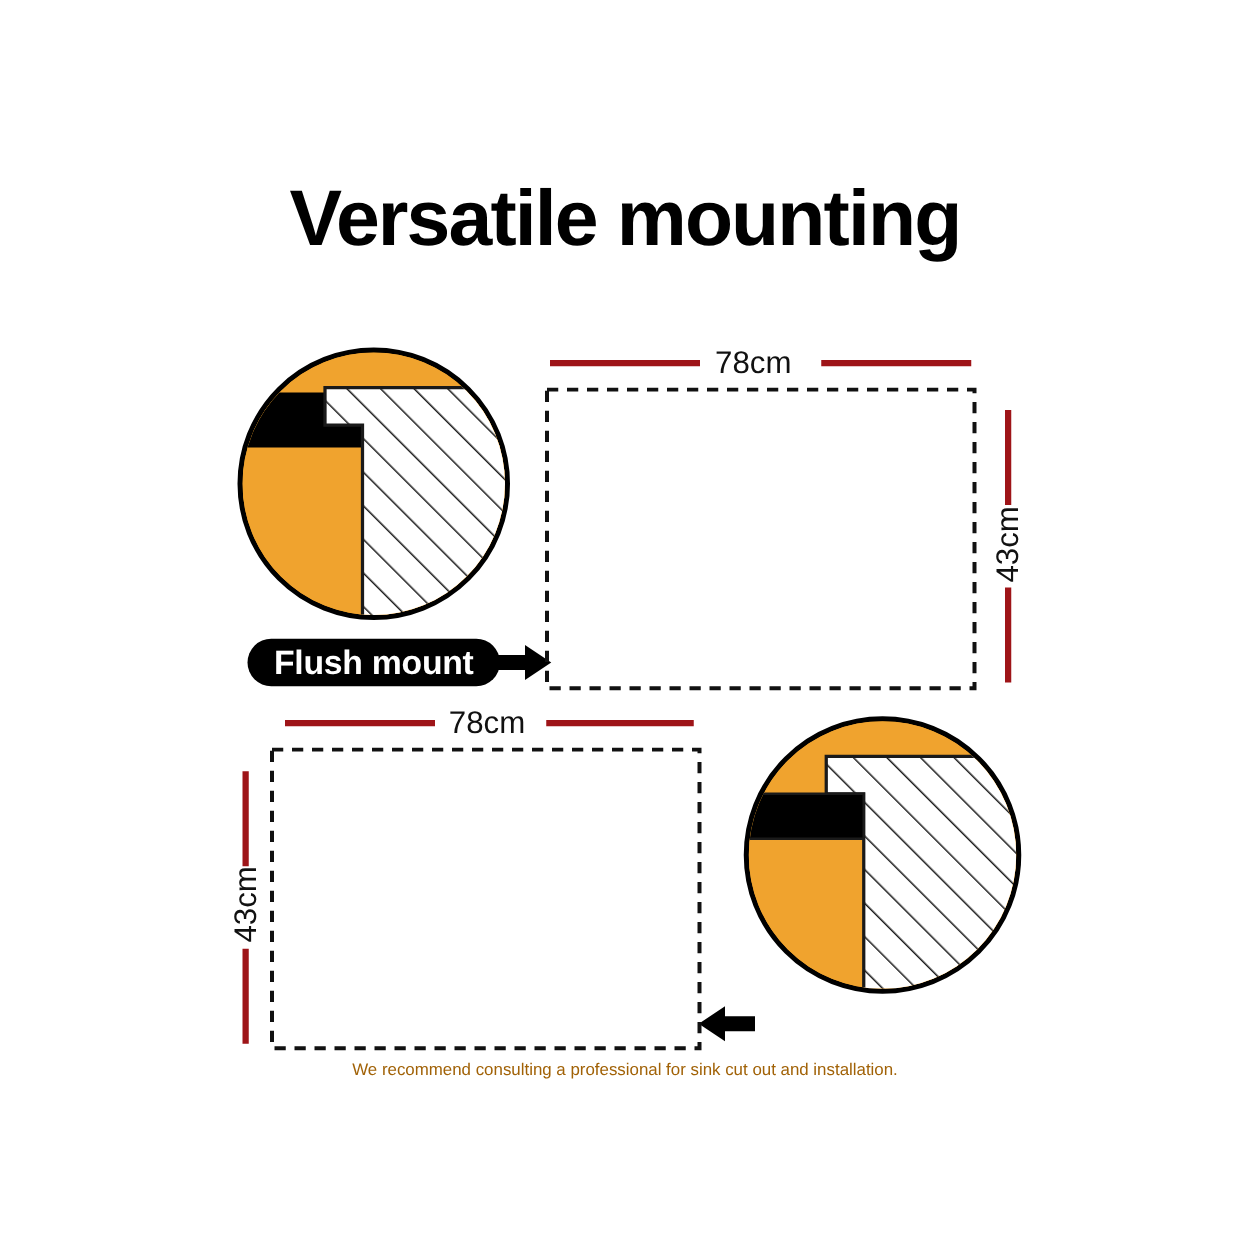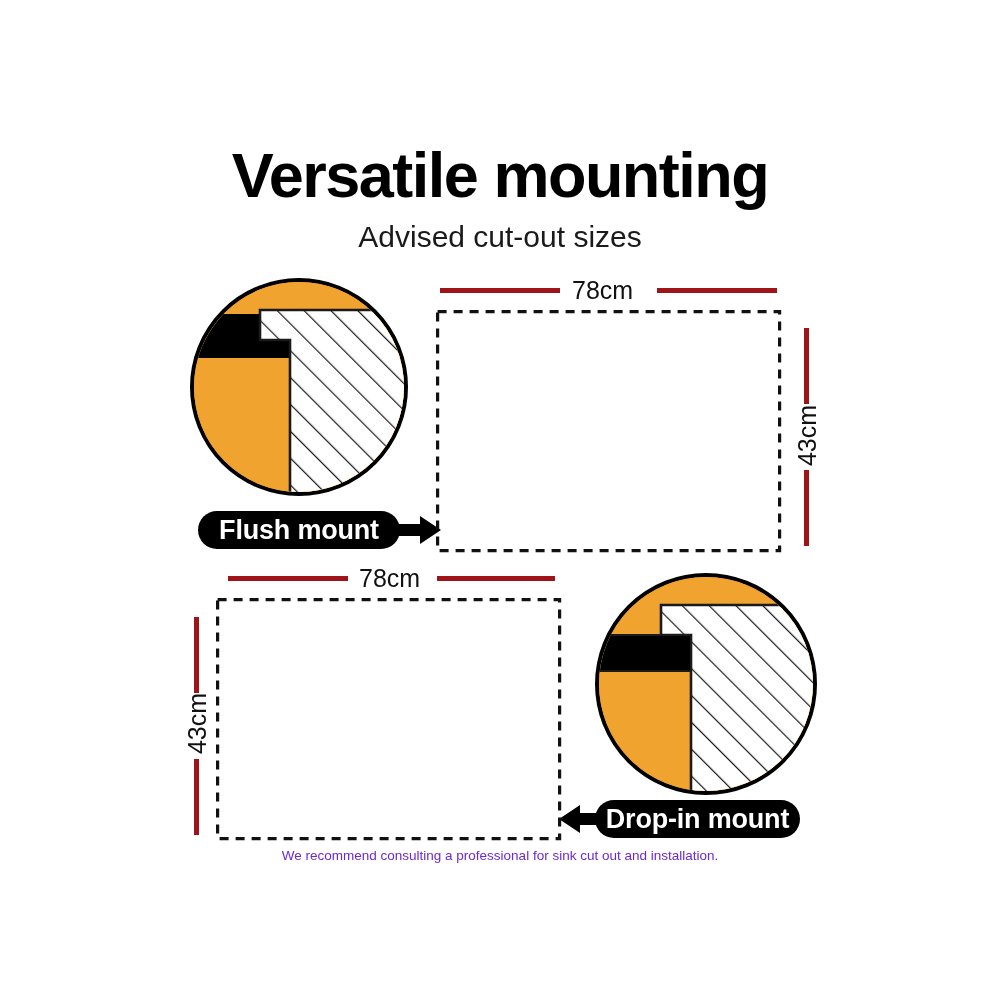--- a/index.html
+++ b/index.html
@@ -46,21 +46,21 @@
     line-height: 1.0;
   }
   .footnote {
     position: absolute;
     left: 0;
     top: 848px;
     width: 1000px;
     text-align: center;
     font-size: 13.5px;
     font-weight: 400;
-    color: #6d28d9;
+    color: #a16207;
   }
 
   
   .circle-dia {
     position: absolute;
     border-radius: 50%;
     overflow: hidden;
     box-sizing: border-box;
     border: 4px solid #000000;
     background: #F0A32E;
@@ -117,21 +117,20 @@
     position: absolute;
   }
   .callout-arrow svg { display: block; }
 </style>
 </head>
 <body>
 
 <div id="page">
 
   <div class="title">Versatile mounting</div>
-  <div class="subtitle">Advised cut-out sizes</div>
 
   <div class="circle-dia" style="left:190px; top:278px; width:218px; height:218px;">
     <svg width="210" height="210" viewBox="0 0 210 210" xmlns="http://www.w3.org/2000/svg">
       <defs>
         <pattern id="hatchA" width="19" height="19" patternUnits="userSpaceOnUse" patternTransform="rotate(-45)">
           <rect width="19" height="19" fill="#ffffff"></rect>
           <line x1="0" y1="0" x2="0" y2="19" stroke="#1a1a1a" stroke-width="2.4"></line>
         </pattern>
       </defs>
 
@@ -178,23 +177,20 @@
         </pattern>
       </defs>
       <rect x="0" y="0" width="214" height="214" fill="#F0A32E"></rect>
 
       <path d="M 62,28 L 220,28 L 220,220 L 92,220 L 92,58 L 62,58 Z" fill="url(#hatchB)" stroke="#1a1a1a" stroke-width="2.6" stroke-linejoin="miter"></path>
 
       <rect x="-8" y="58" width="100" height="36" fill="#000000" stroke="#1a1a1a" stroke-width="2"></rect>
     </svg>
   </div>
 
-  <div class="pill" style="left:595px; top:800px; width:205px; height:38px;">
-    <span>Drop-in mount</span>
-  </div>
   <div class="callout-arrow" style="left:558px; top:803px; width:46px; height:32px;">
     <svg width="46" height="32" viewBox="0 0 46 32" xmlns="http://www.w3.org/2000/svg">
       <path d="M 46,10 L 22,10 L 22,2 L 1,16 L 22,30 L 22,22 L 46,22 Z" fill="#000000"></path>
     </svg>
   </div>
 
   <div class="cutout" style="left:216px; top:598px; width:346px; height:243px;">
     <svg width="346" height="243" viewBox="0 0 346 243" xmlns="http://www.w3.org/2000/svg">
       <rect x="1.6" y="1.6" width="342" height="239" fill="none" stroke="#111111" stroke-width="3.2" stroke-dasharray="9 7" stroke-linecap="butt"></rect>
     </svg>

